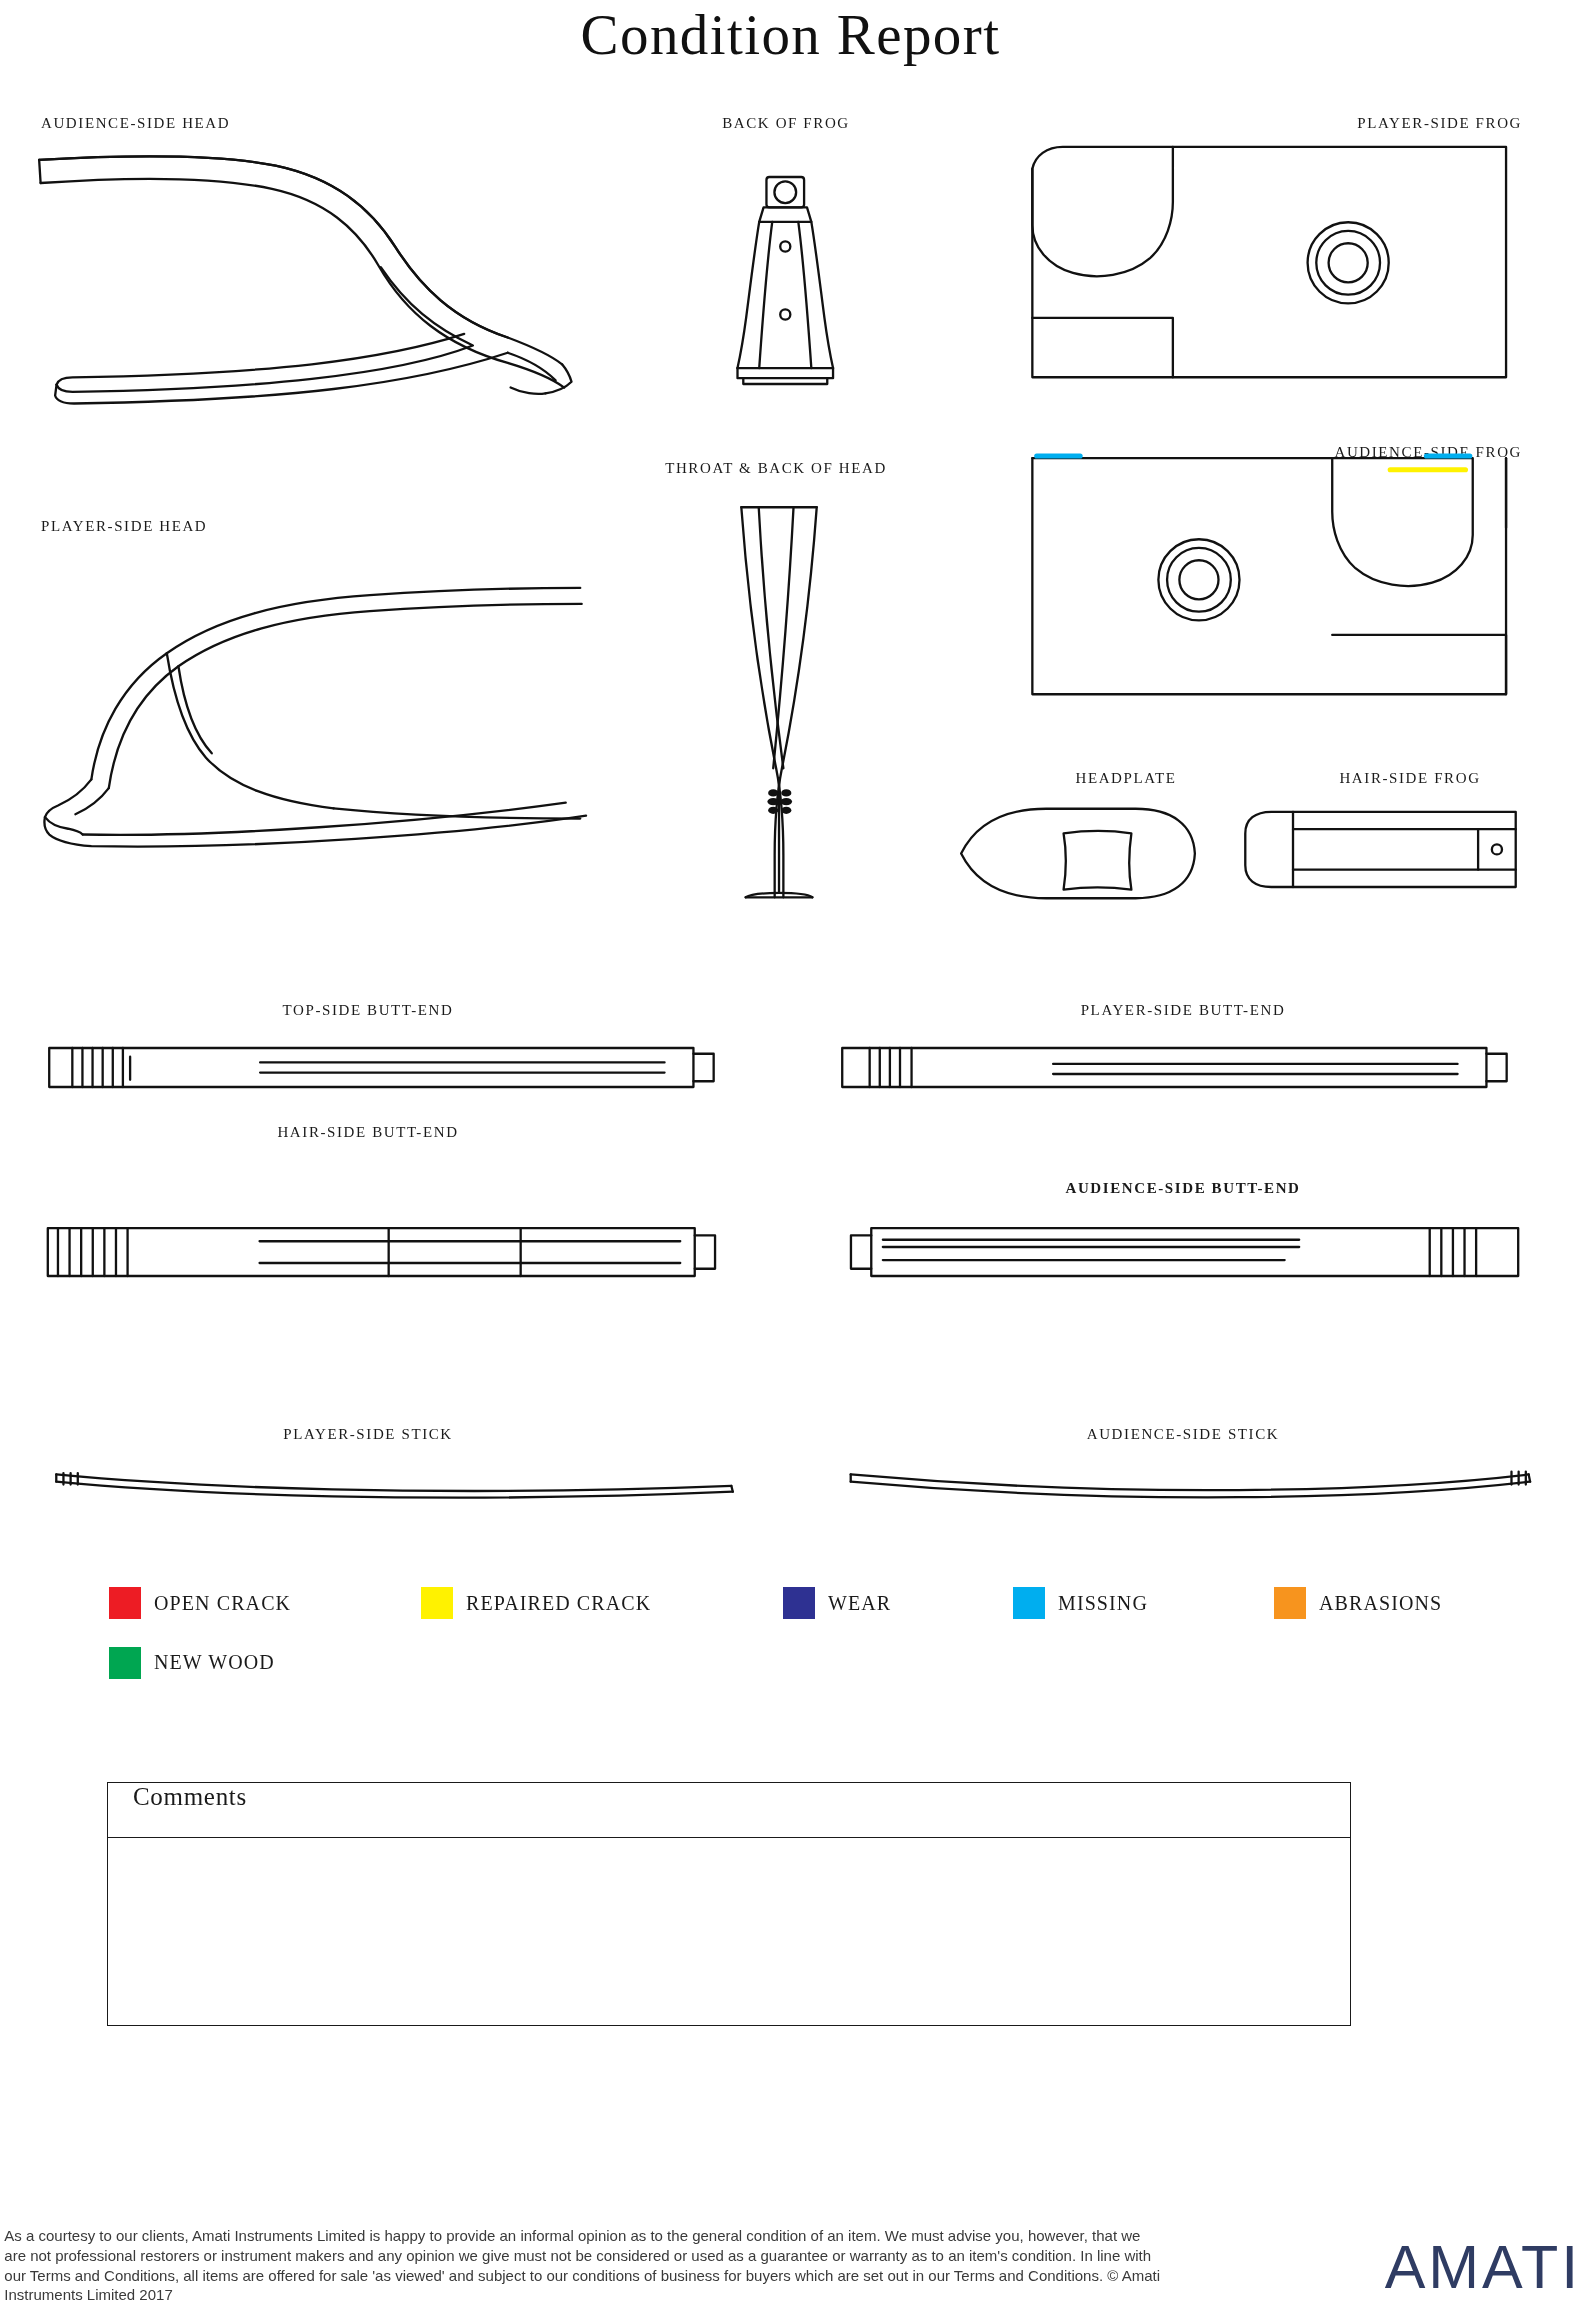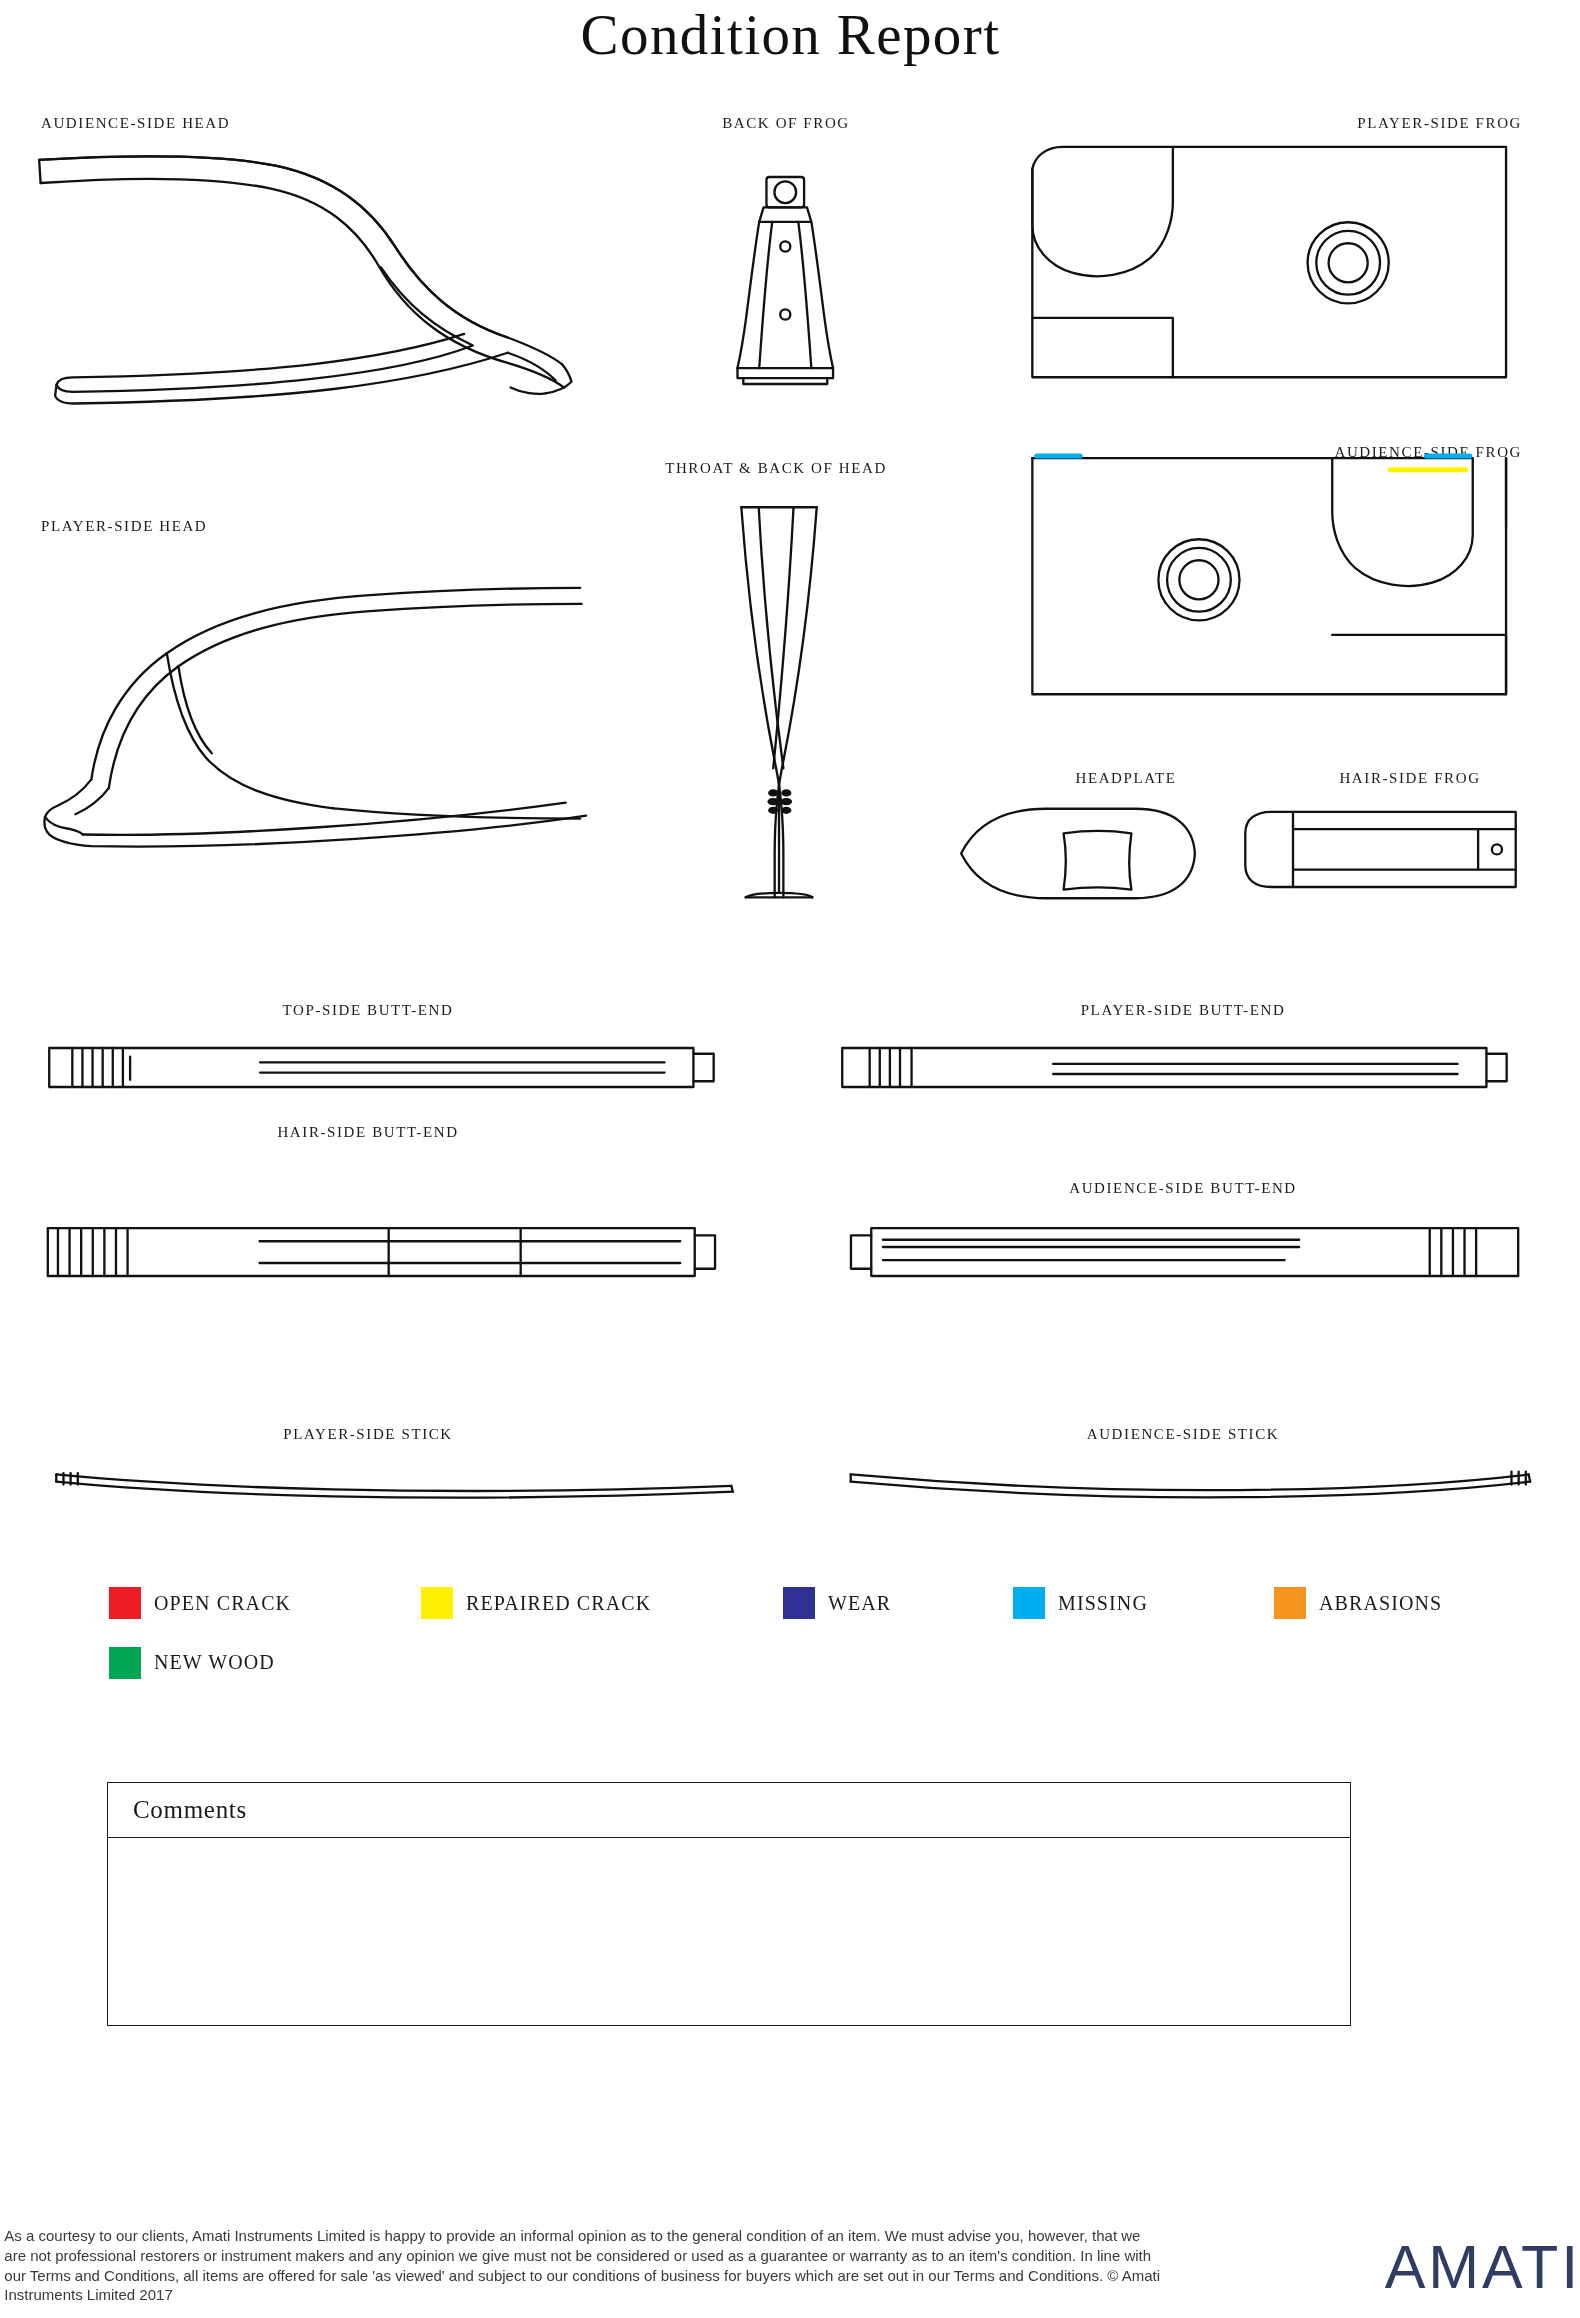--- a/index.html
+++ b/index.html
@@ -80,21 +80,20 @@
     top: 1782px;
     width: 1244px;
     height: 244px;
     border: 1.4px solid #1a1a1a;
     box-sizing: border-box;
   }
   .comments-header {
     height: 55px;
     border-bottom: 1.4px solid #1a1a1a;
     display: flex;
-    align-items: center;
     padding-left: 25px;
     box-sizing: border-box;
   }
   .comments-title {
     font-family: "Liberation Serif", serif;
     font-size: 25px;
     letter-spacing: 0.7px;
   }
   .comments-body {
     height: 187px;
@@ -140,21 +139,21 @@
   <div class="lbl center" style="left:786px; top:115px;">BACK OF FROG</div>
   <div class="lbl center" style="left:776px; top:460px;">THROAT &amp; BACK OF HEAD</div>
   <div class="lbl right" style="left:1522px; top:115px;">PLAYER-SIDE FROG</div>
   <div class="lbl right" style="left:1522px; top:444px;">AUDIENCE-SIDE FROG</div>
   <div class="lbl center" style="left:1126px; top:770px;">HEADPLATE</div>
   <div class="lbl center" style="left:1410px; top:770px;">HAIR-SIDE FROG</div>
 
   <div class="lbl center" style="left:368px; top:1002px;">TOP-SIDE BUTT-END</div>
   <div class="lbl center" style="left:1183px; top:1002px;">PLAYER-SIDE BUTT-END</div>
   <div class="lbl center" style="left:368px; top:1124px;">HAIR-SIDE BUTT-END</div>
-  <div class="lbl center" style="left:1183px; top:1180px;">AUDIENCE-SIDE BUTT-END</div>
+  <div class="lbl center" style="left:1183px; top:1180px;font-weight:bold;">AUDIENCE-SIDE BUTT-END</div>
   <div class="lbl center" style="left:368px; top:1426px;">PLAYER-SIDE STICK</div>
   <div class="lbl center" style="left:1183px; top:1426px;">AUDIENCE-SIDE STICK</div>
 
   <div class="dw" style="left:29px; top:138px;">
     <svg width="602" height="312" viewBox="0 0 830 430">
       <g fill="none" stroke="#111" stroke-width="3.2" stroke-linejoin="round" stroke-linecap="round">
         <path d="M14,30 C120,24 250,20 340,38 C420,55 470,95 505,150 C540,205 585,250 660,275 C700,290 720,300 735,312"></path>
         <path d="M14,30 C120,24 250,20 340,38 C420,55 470,95 505,150 C540,205 585,250 660,275"></path>
         <path d="M16,62 C130,54 250,52 335,70 C408,86 452,124 482,176 C520,242 575,286 660,310 C700,322 723,333 738,344"></path>
         <path d="M735,312 C740,318 745,326 748,336 C740,344 726,350 712,352"></path>

